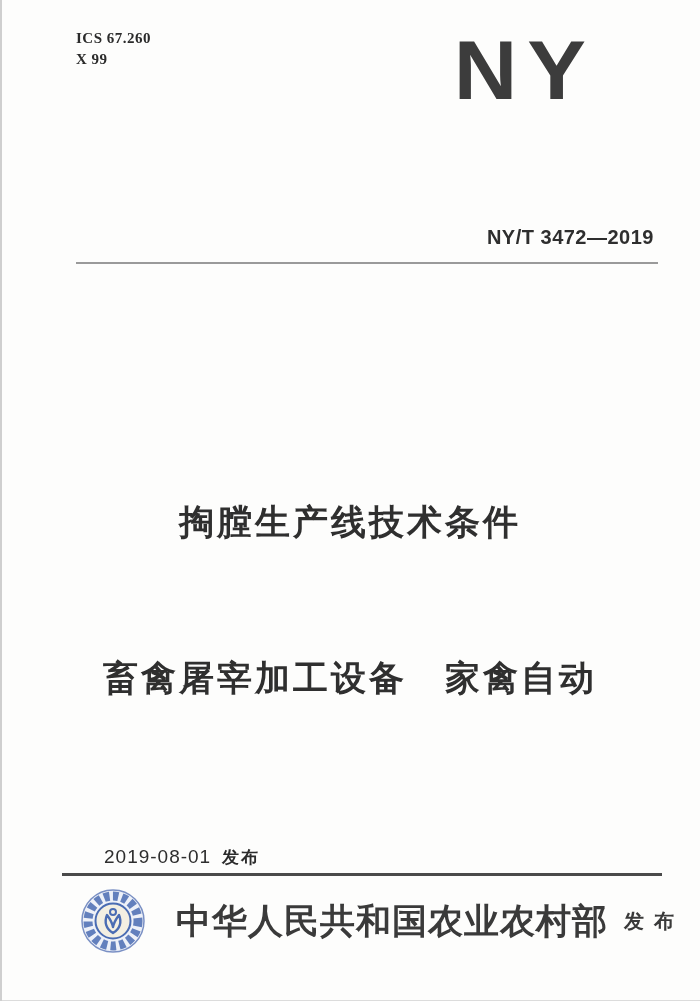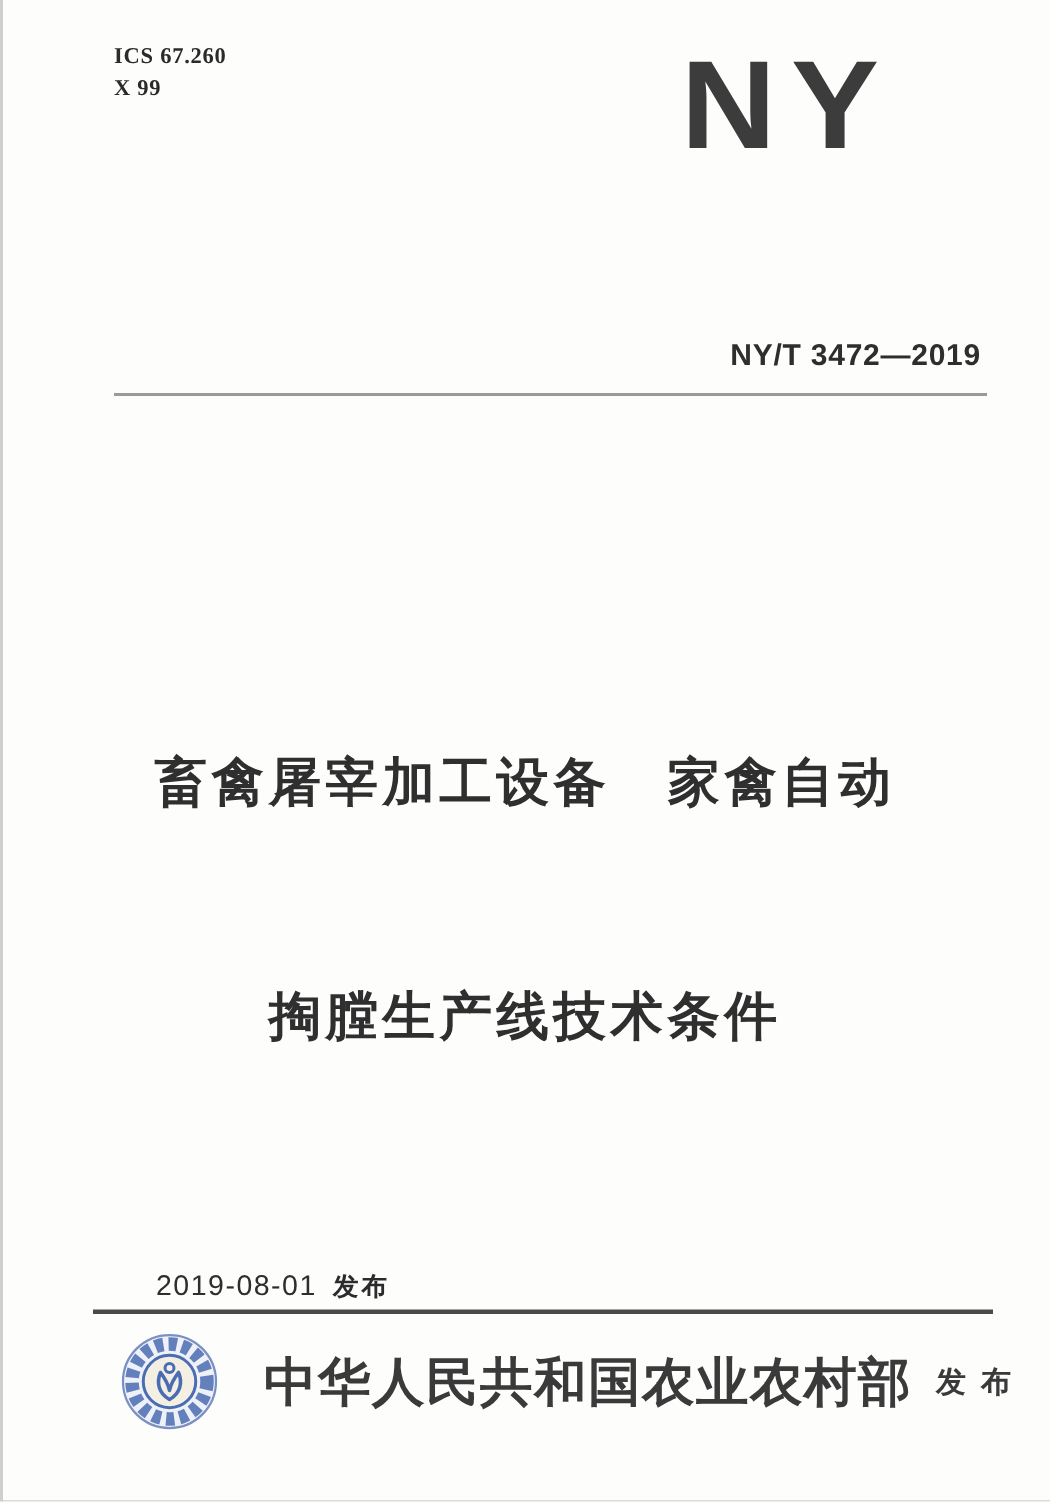--- a/index.html
+++ b/index.html
@@ -98,22 +98,22 @@
   </div>
 
   <div class="ny-big">NY</div>
 
 
   <div class="std-number">NY/T 3472—2019</div>
 
   <div class="rule-thin"></div>
 
   <div class="cn-title">
+    <div>掏膛生产线技术条件</div>
     <div>畜禽屠宰加工设备　家禽自动</div>
-    <div>掏膛生产线技术条件</div>
   </div>
 
 
   <div class="date-row">
     <div class="date-cell">
       <span class="date-num">2019-08-01</span>
       <span class="date-word">发布</span>
     </div>
   </div>
 

